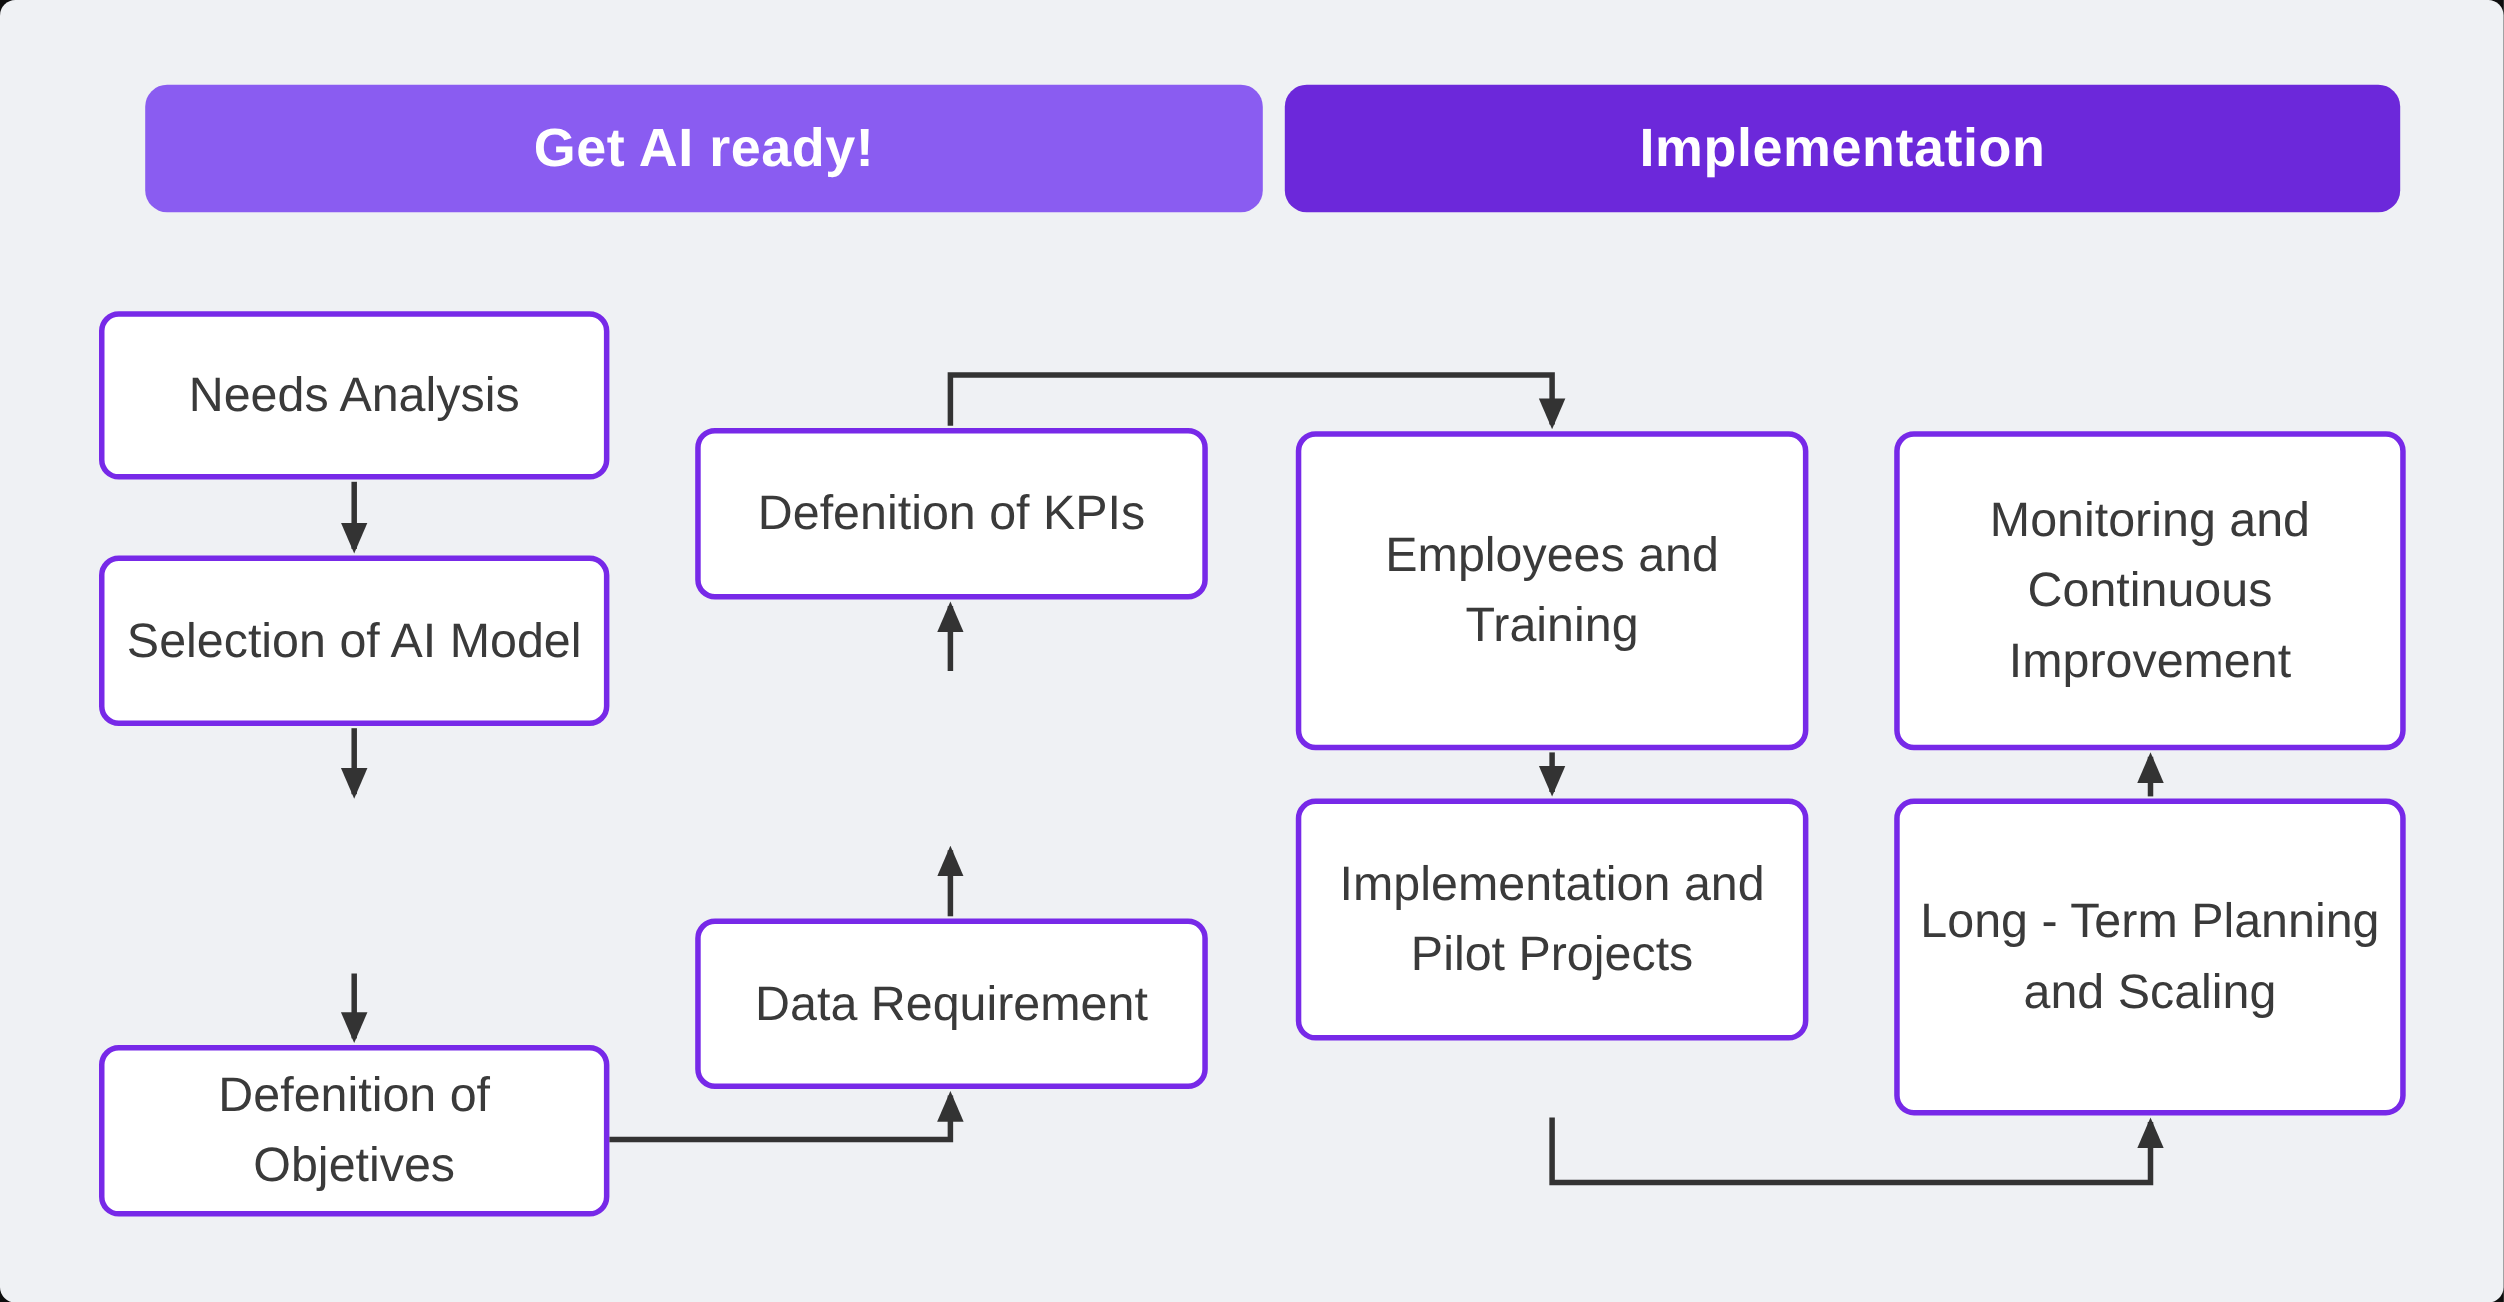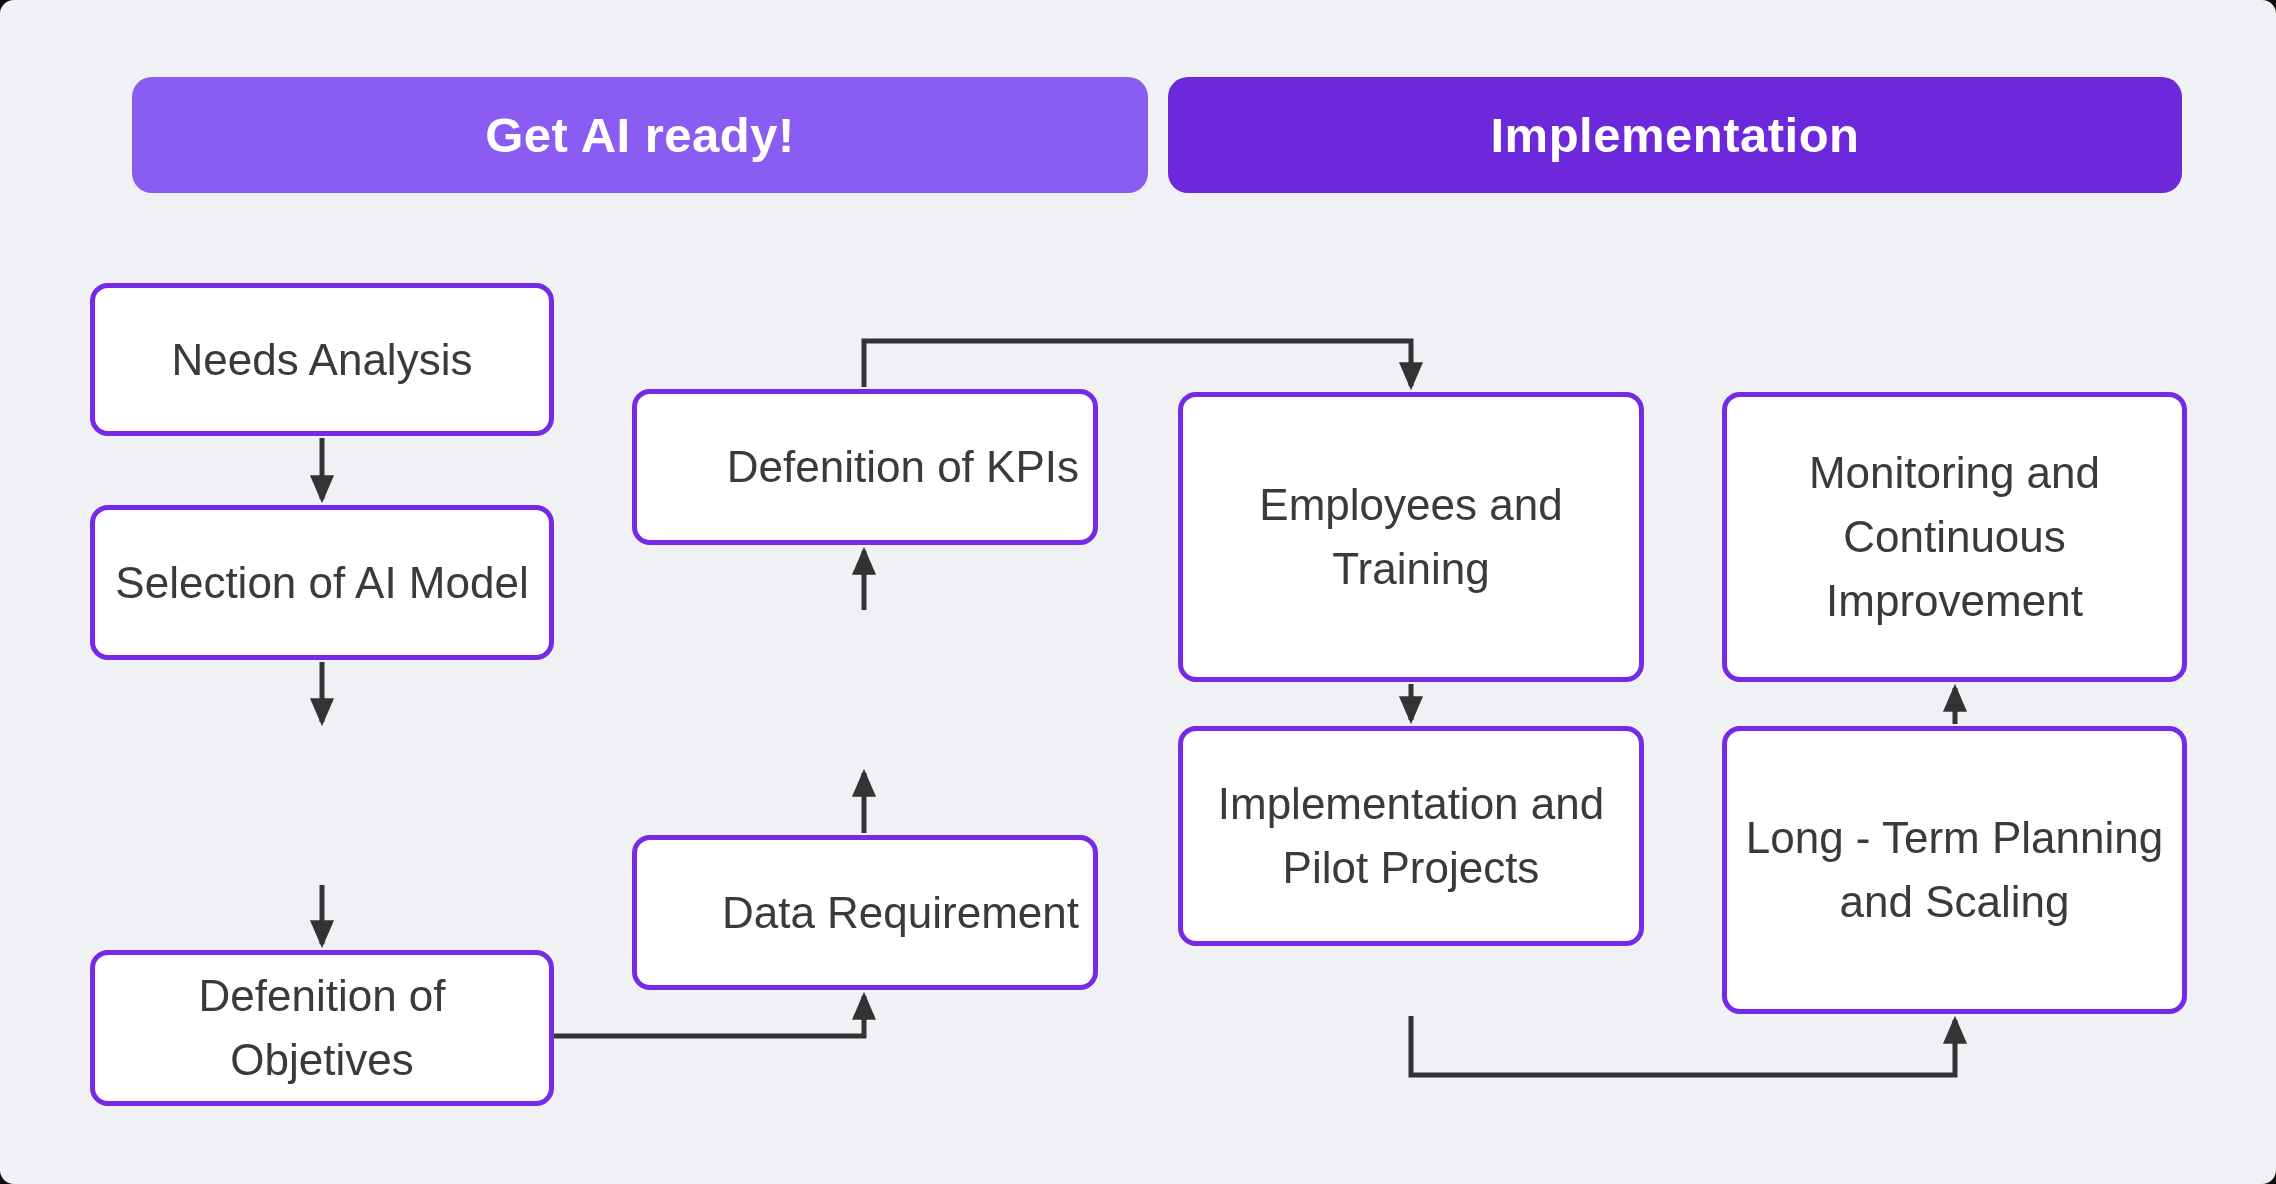--- a/index.html
+++ b/index.html
@@ -43,21 +43,21 @@
     display: flex;
     align-items: center;
     justify-content: center;
     text-align: center;
     color: #3A3A3A;
     font-size: 44px;
     line-height: 1.45;
   }
   .node .node-label { white-space: pre-line; padding: 0 14px; }
   .col-a { left: 90px;   width: 464px; }
-  .col-b { left: 632px;  width: 466px; justify-content: flex-end; }
+  .col-b { left: 632px;  width: 466px; }
   .col-c { left: 1178px; width: 466px; }
   .col-d { left: 1722px; width: 465px; }
   .edges {
     position: absolute;
     left: 0; top: 0;
     pointer-events: none;
   }
   .edge {
     fill: none;
     stroke: #333333;

